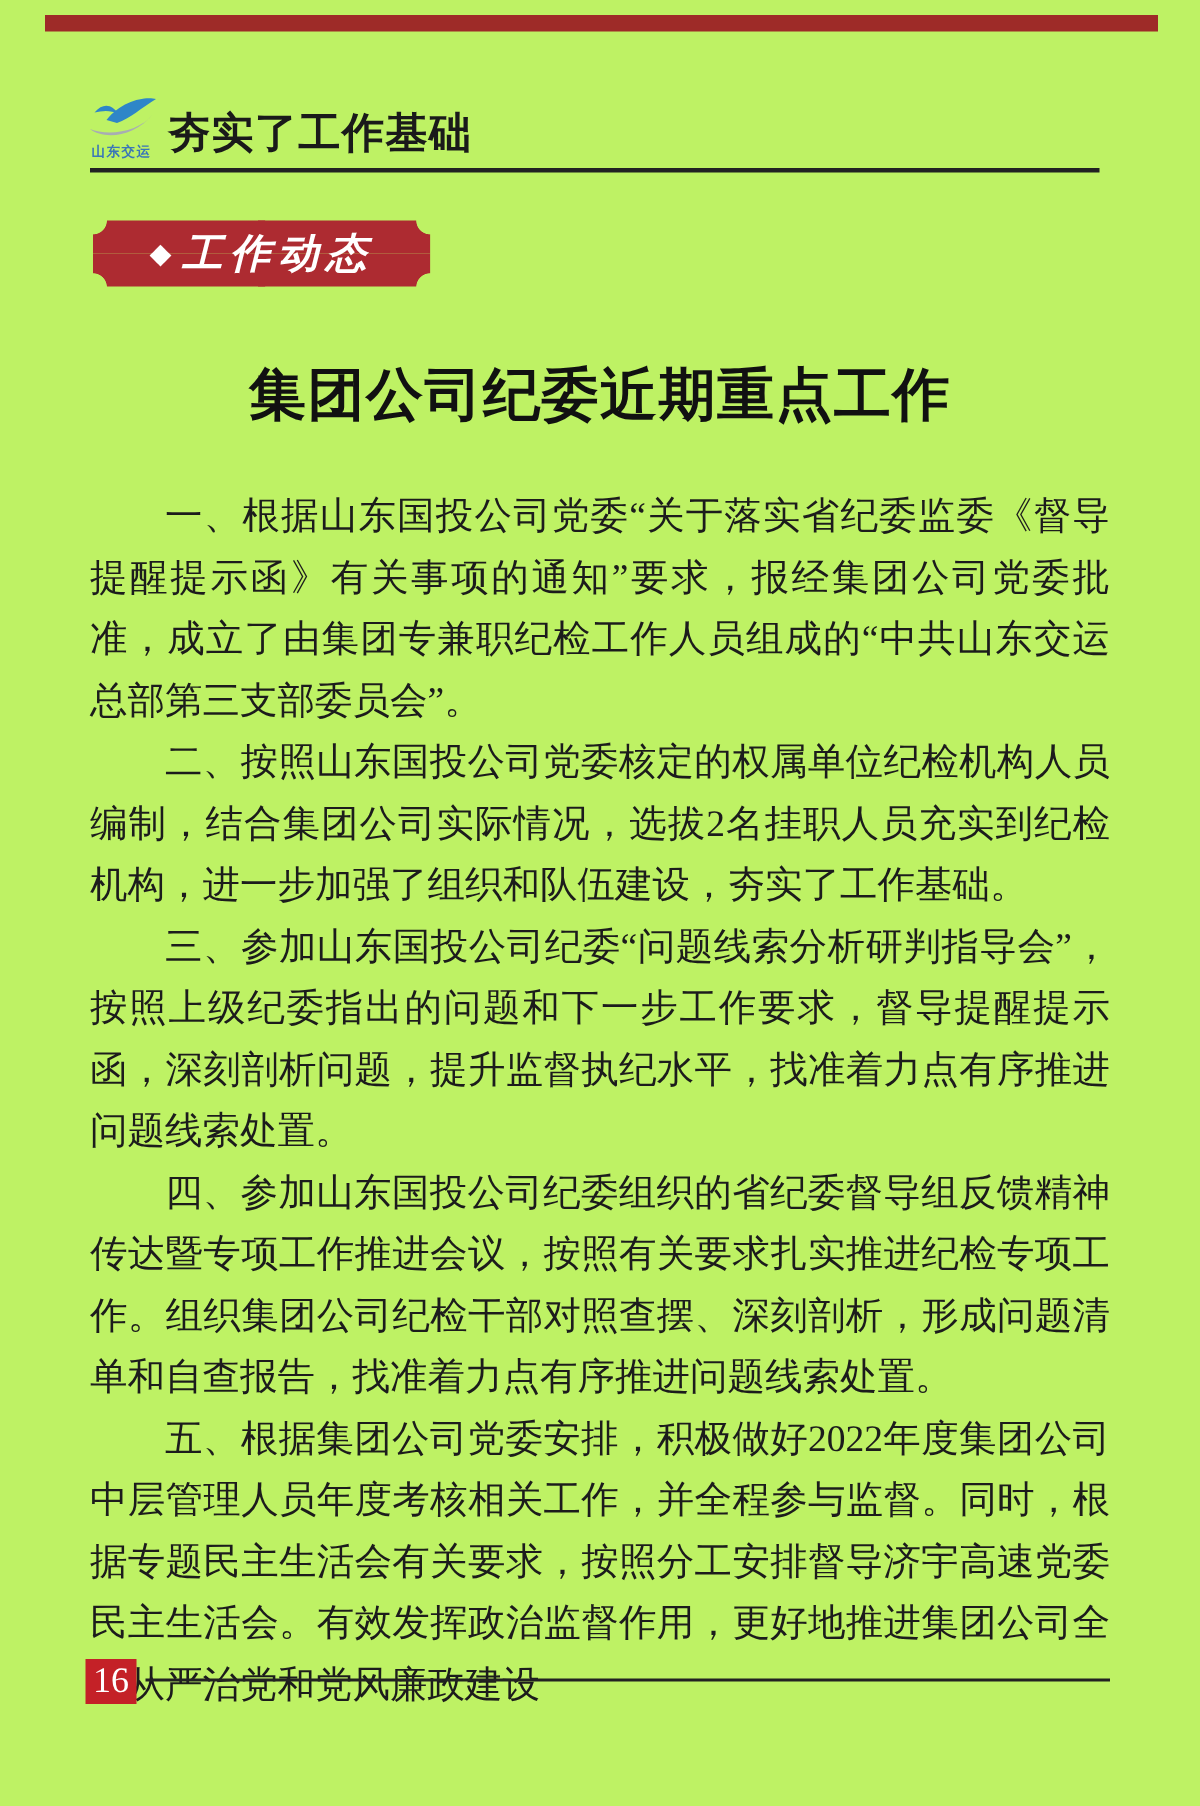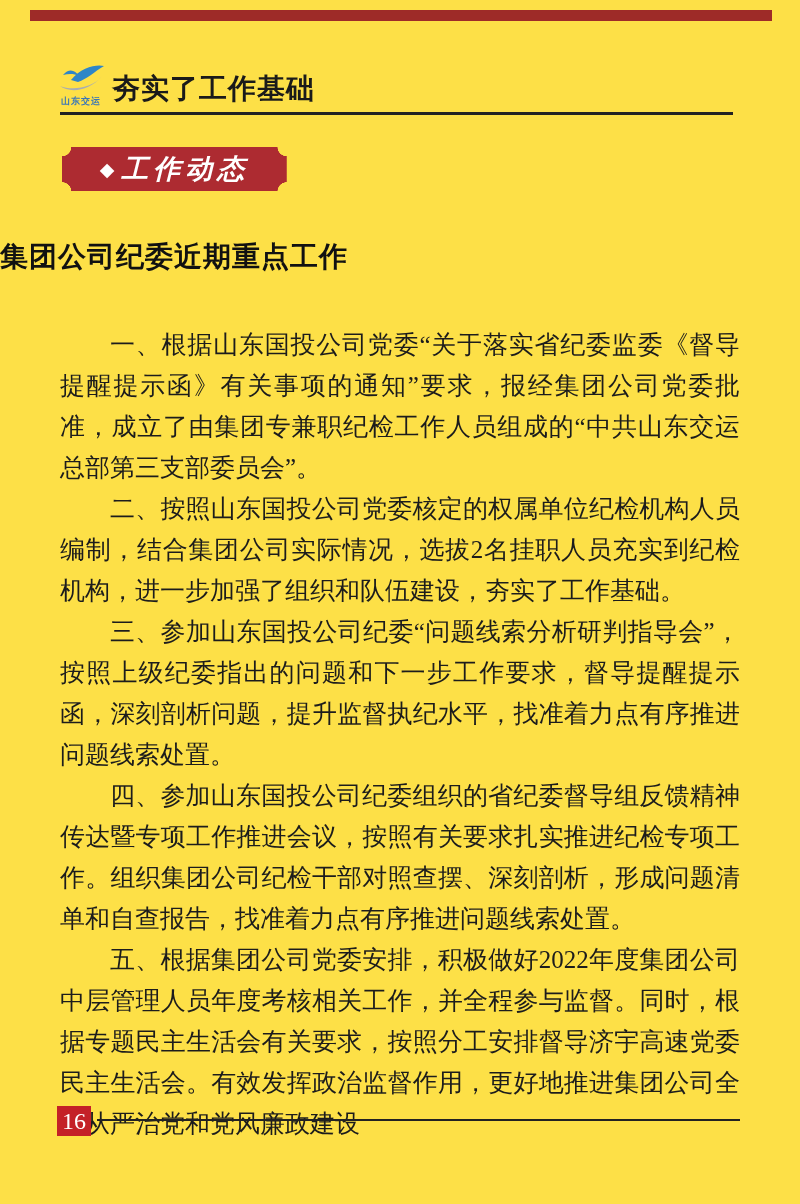--- a/index.html
+++ b/index.html
@@ -1,19 +1,19 @@
 <!DOCTYPE html>
 <html lang="zh" style="--badge-red: #ad2b31; --page-red: #c42127; --top-bar-red: #9e2b28; --logo-blue: #3a76b8; --text: #1c1c1c;"><head>
 <meta charset="utf-8">
 <style>
   html,body{margin:0;padding:0;background:#ffffff;}
   .page{
     position:relative;
     width:800px;height:1204px;
-    background:#fde047;
+    background:#bef264;
     overflow:hidden;
     font-family:"Liberation Serif","DejaVu Serif",serif;
     color:var(--text,#1c1c1c);
   }
   
   .top-bar{
     position:absolute;left:30px;top:10px;width:742px;height:11px;
     background:var(--top-bar-red,#9e2b28);
   }
   
@@ -50,22 +50,22 @@
   }
   .badge .diamond{font-size:19px;margin-right:7px;line-height:1;}
   .badge .badge-label{
     font-size:27px;font-weight:bold;letter-spacing:5px;line-height:1;
     font-family:"Liberation Serif","DejaVu Serif",serif;
     font-style:italic;
   }
   
   .article-title{
     position:absolute;left:0;top:238px;width:100%;margin:0;
-    text-align:left;
-    font-size:28px;font-weight:bold;color:#111;
+    text-align:center;
+    font-size:38px;font-weight:bold;color:#111;
     letter-spacing:1px;
     font-family:"Liberation Serif","DejaVu Serif",serif;
   }
   .article-body{
     position:absolute;left:60px;top:324px;width:680px;
     font-size:25px;line-height:41px;
     text-align:justify;
   }
   .article-body p{margin:0;text-indent:2em;}
   

